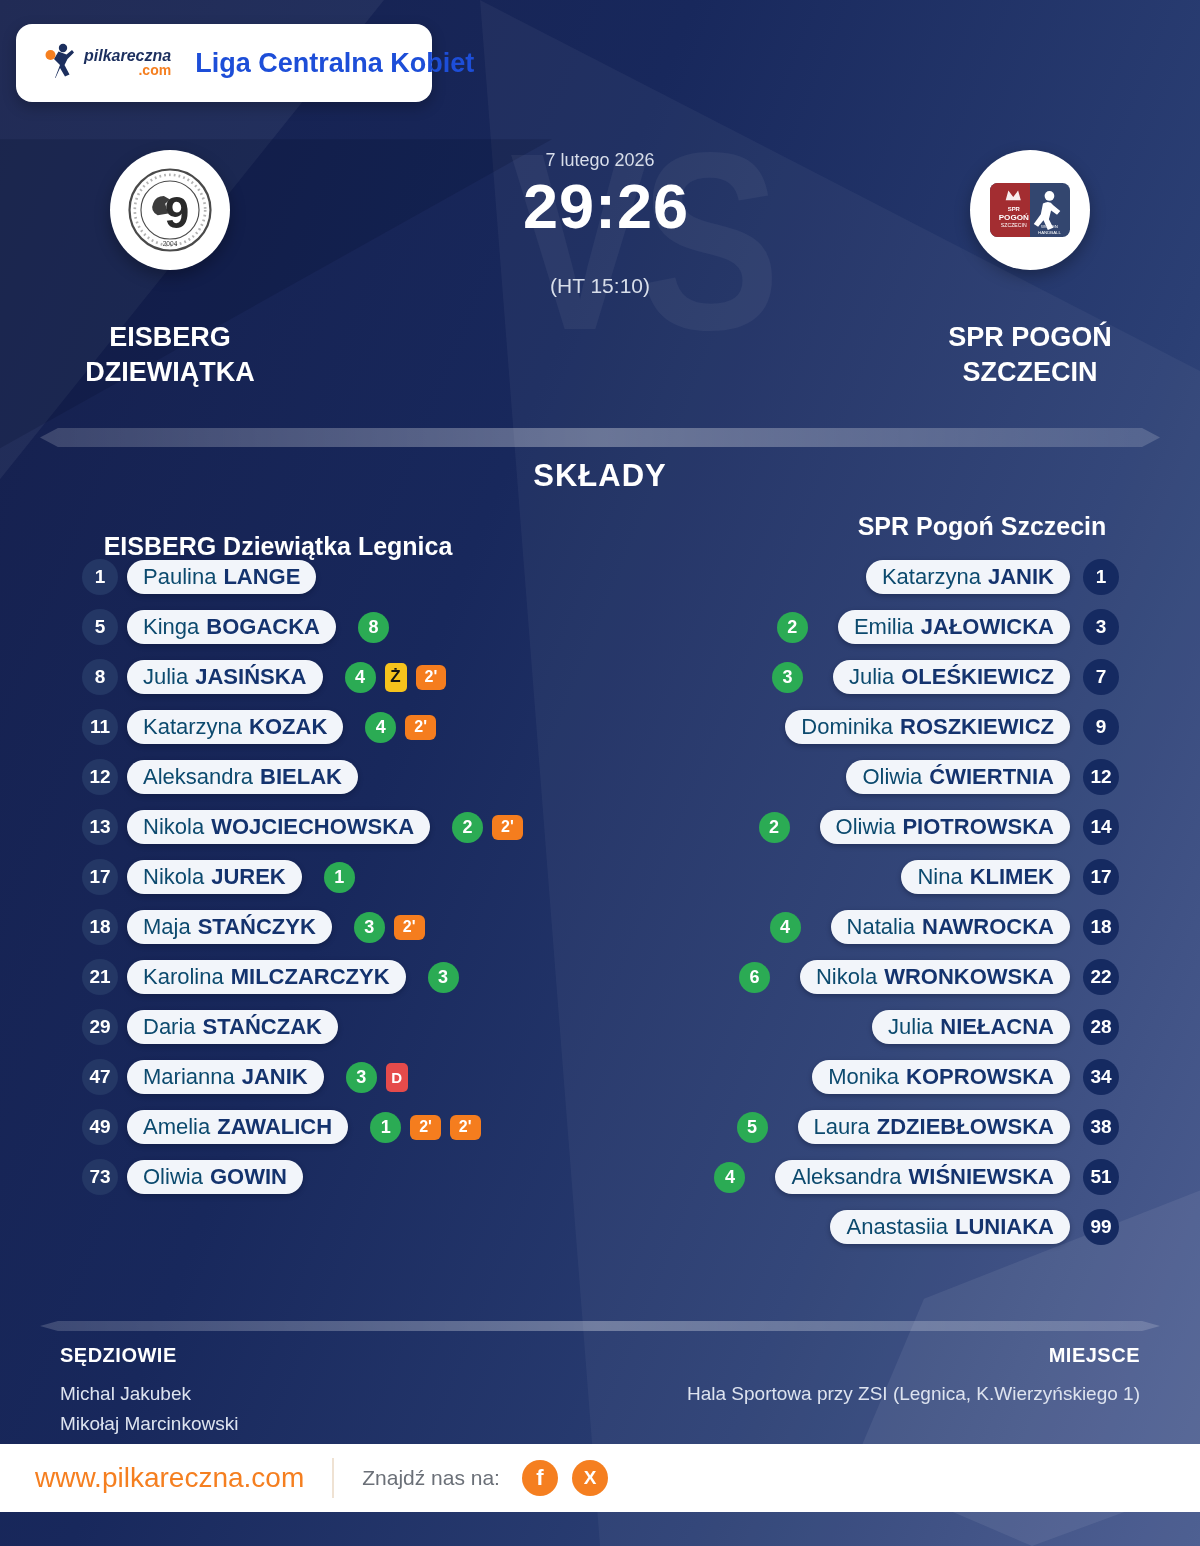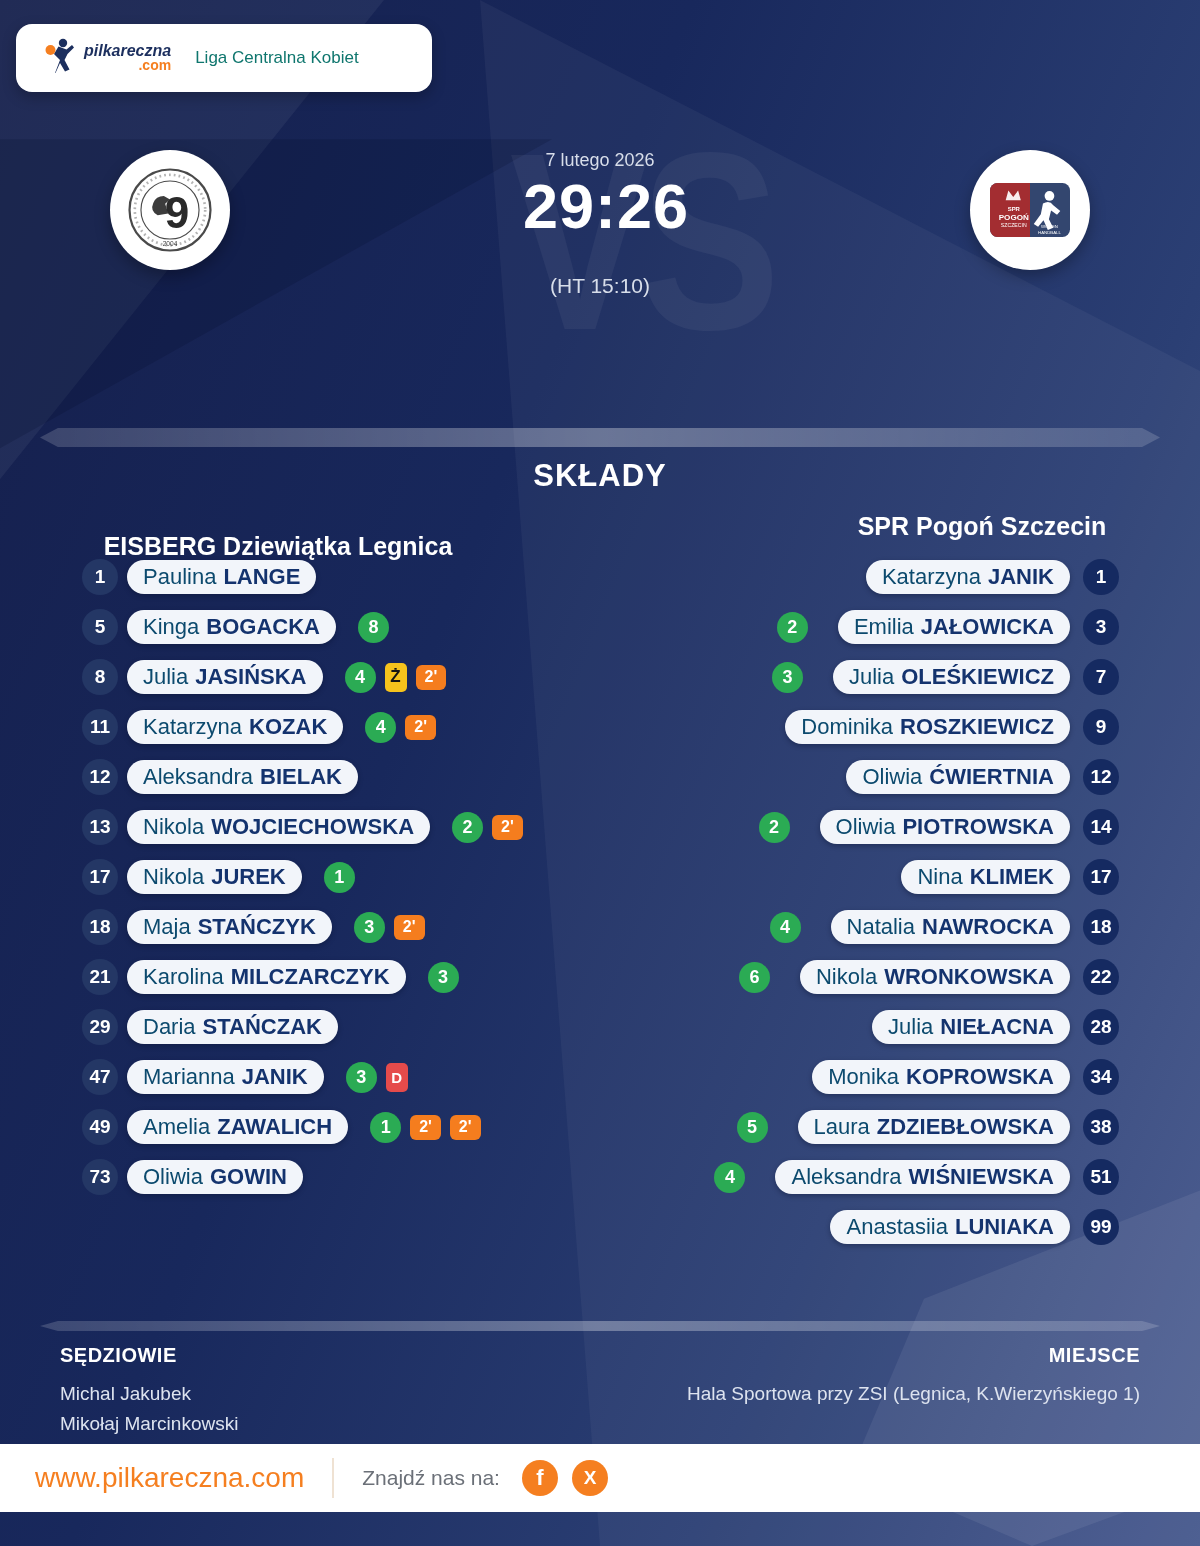--- a/index.html
+++ b/index.html
@@ -10,29 +10,29 @@
   .bg-s1{background:rgba(255,255,255,.055);clip-path:polygon(0 0,32% 0,0 31%);}
   .bg-s2{background:rgba(255,255,255,.045);clip-path:polygon(40% 0,100% 24%,100% 100%,50% 100%);}
   .bg-s3{background:rgba(255,255,255,.07);clip-path:polygon(77% 84%,100% 77%,100% 96%,86% 100%,71% 95%);}
   .bg-s4{background:rgba(0,10,40,.18);clip-path:polygon(0 29%,46% 9%,0 9%);}
 
   .vs{position:absolute;top:116px;left:410px;width:460px;text-align:center;
       font-size:300px;line-height:300px;font-weight:bold;letter-spacing:-14px;
       color:rgba(255,255,255,.05);transform:scale(.70,.84);transform-origin:50% 0;}
 
   
-  .header-card{position:absolute;left:16px;top:24px;width:416px;height:68px;background:#fff;
+  .header-card{position:absolute;left:16px;top:24px;width:416px;height:78px;background:#fff;
                border-radius:16px;display:flex;align-items:center;padding:0 26px;
                box-shadow:0 5px 14px rgba(0,0,0,.25);}
   .brand{display:flex;align-items:center;margin-right:24px;}
   .brand svg{margin-right:6px;}
   .brand-text{display:flex;flex-direction:column;align-items:flex-end;line-height:15px;}
   .brand-name{font-size:16px;font-weight:bold;font-style:italic;color:#1c2f5e;}
   .brand-tld{font-size:14px;font-weight:bold;color:#f57f20;}
-  .league-name{font-size:17px;font-weight:normal;color:#0f766e;white-space:nowrap;}
+  .league-name{font-size:27px;font-weight:bold;color:#1d4ed8;white-space:nowrap;}
 
   
   .team-circle{position:absolute;top:150px;width:120px;height:120px;border-radius:50%;background:#fff;
                display:flex;align-items:center;justify-content:center;box-shadow:0 6px 16px rgba(0,0,0,.3);}
   .team-circle.home{left:110px;}
   .team-circle.away{left:970px;}
   .team-name{position:absolute;top:320px;font-size:27px;font-weight:bold;color:#fff;
              text-align:center;line-height:35px;}
   .team-name.home{left:10px;width:320px;}
   .team-name.away{left:870px;width:320px;}
@@ -144,20 +144,28 @@
       <path d="M49 19 q6-3.5 9.5 1.5 l6.5 5.5 -3 3.5 -5.5-4 -2 8 4 8 -5 2 -4-9 -5 6 -4-2.5 6.5-9 z" fill="#fff"></path>
       <text x="55" y="42" font-size="4" fill="#fff" text-anchor="middle">WOMEN</text>
       <text x="55" y="47" font-size="4" fill="#fff" text-anchor="middle">HANDBALL</text>
     </svg>
   </div>
 
   <div class="match-date">7 lutego 2026</div>
   <div class="match-score">29:26</div>
   <div class="match-ht">(HT 15:10)</div>
 
+  <div class="team-name home">
+    <div>EISBERG</div>
+    <div>DZIEWIĄTKA</div>
+  </div>
+  <div class="team-name away">
+    <div>SPR POGOŃ</div>
+    <div>SZCZECIN</div>
+  </div>
 
   <div class="divider top"></div>
   <div class="lineups-title">SKŁADY</div>
   <div class="col-header home">EISBERG Dziewiątka Legnica</div>
   <div class="col-header away">SPR Pogoń Szczecin</div>
 
   <div class="roster home" id="roster-home">
       <div class="roster-row home">
         <div class="jersey-num home">1</div>
         <div class="player-pill">

